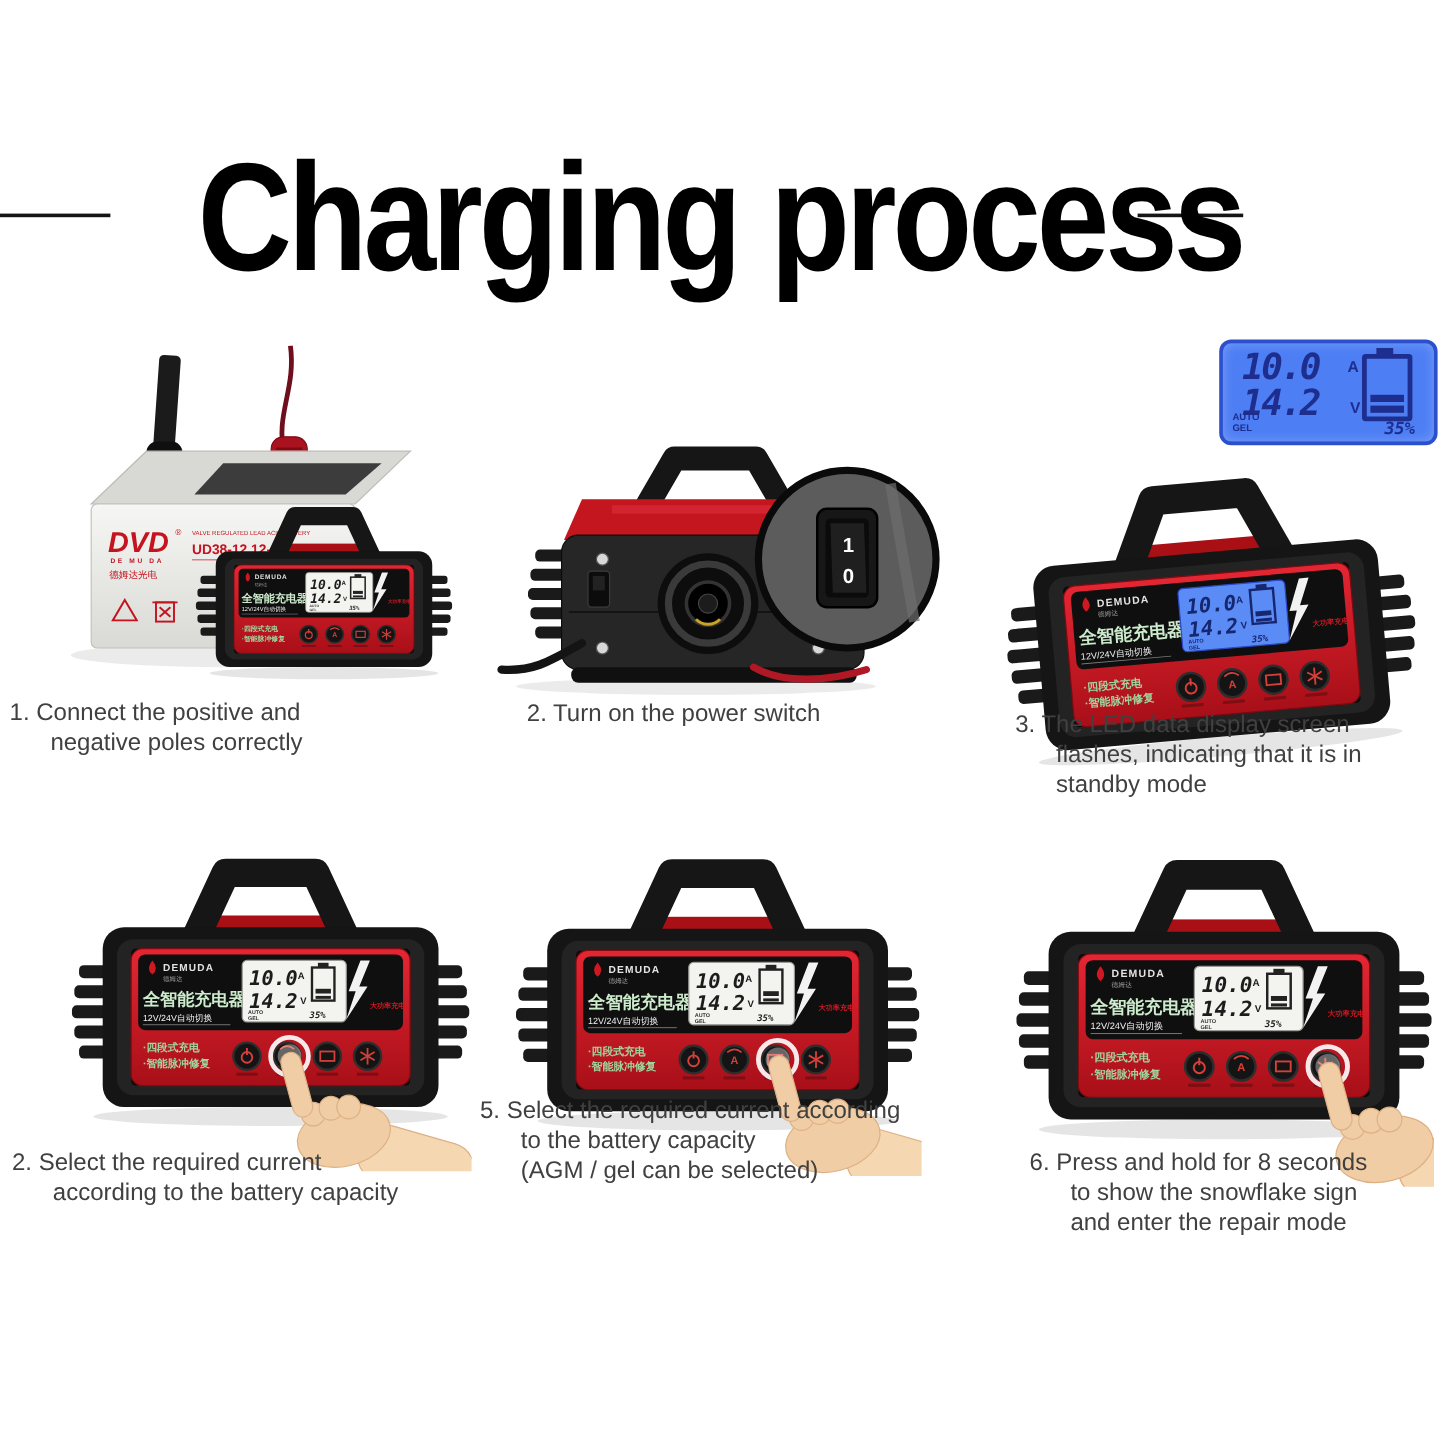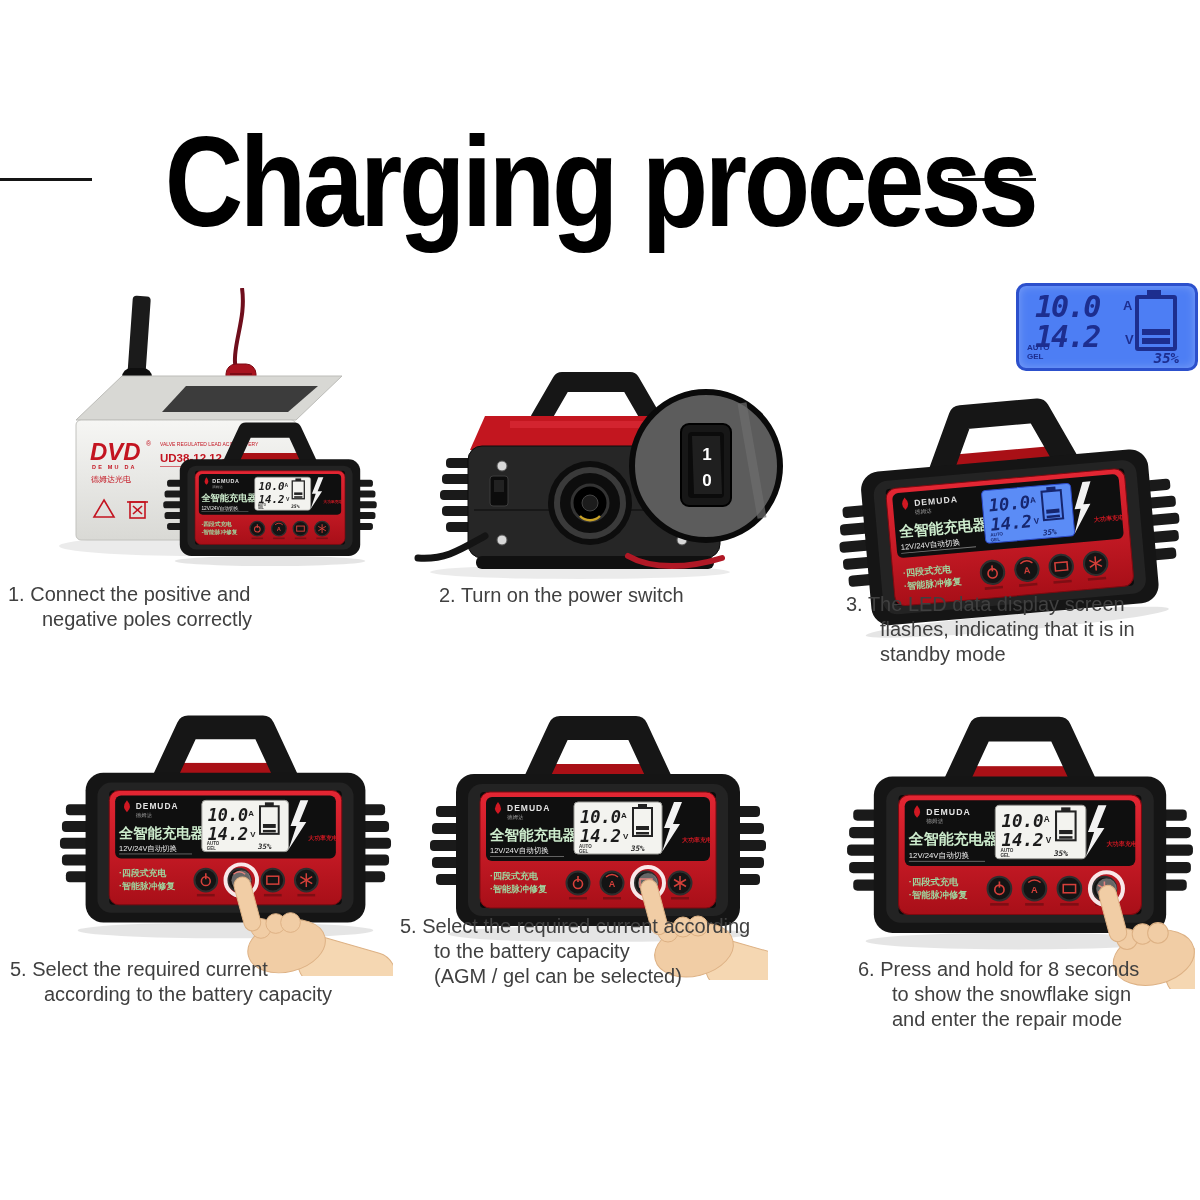--- a/index.html
+++ b/index.html
@@ -691,21 +691,21 @@
 </svg>
 </div>
   </div>
 
   <div class="caption" style="left:8px;top:582px;width:392px;">1. Connect the positive and
 negative poles correctly</div>
   <div class="caption" style="left:398px;top:583px;width:380px;margin-left:41px;">2. Turn on the power switch</div>
   <div class="caption" style="left:846px;top:592px;width:358px;">3. The LED data display screen
 flashes, indicating that it is in
 standby mode</div>
-  <div class="caption" style="left:10px;top:957px;width:400px;">5. Select the required current
+  <div class="caption" style="left:10px;top:957px;width:400px;">2. Select the required current
 according to the battery capacity</div>
   <div class="caption" style="left:400px;top:914px;width:462px;">5. Select the required current according
 to the battery capacity
 (AGM / gel can be selected)</div>
   <div class="caption" style="left:858px;top:957px;width:352px;">6. Press and hold for 8 seconds
 to show the snowflake sign
 and enter the repair mode</div>
 
 </div>
 

